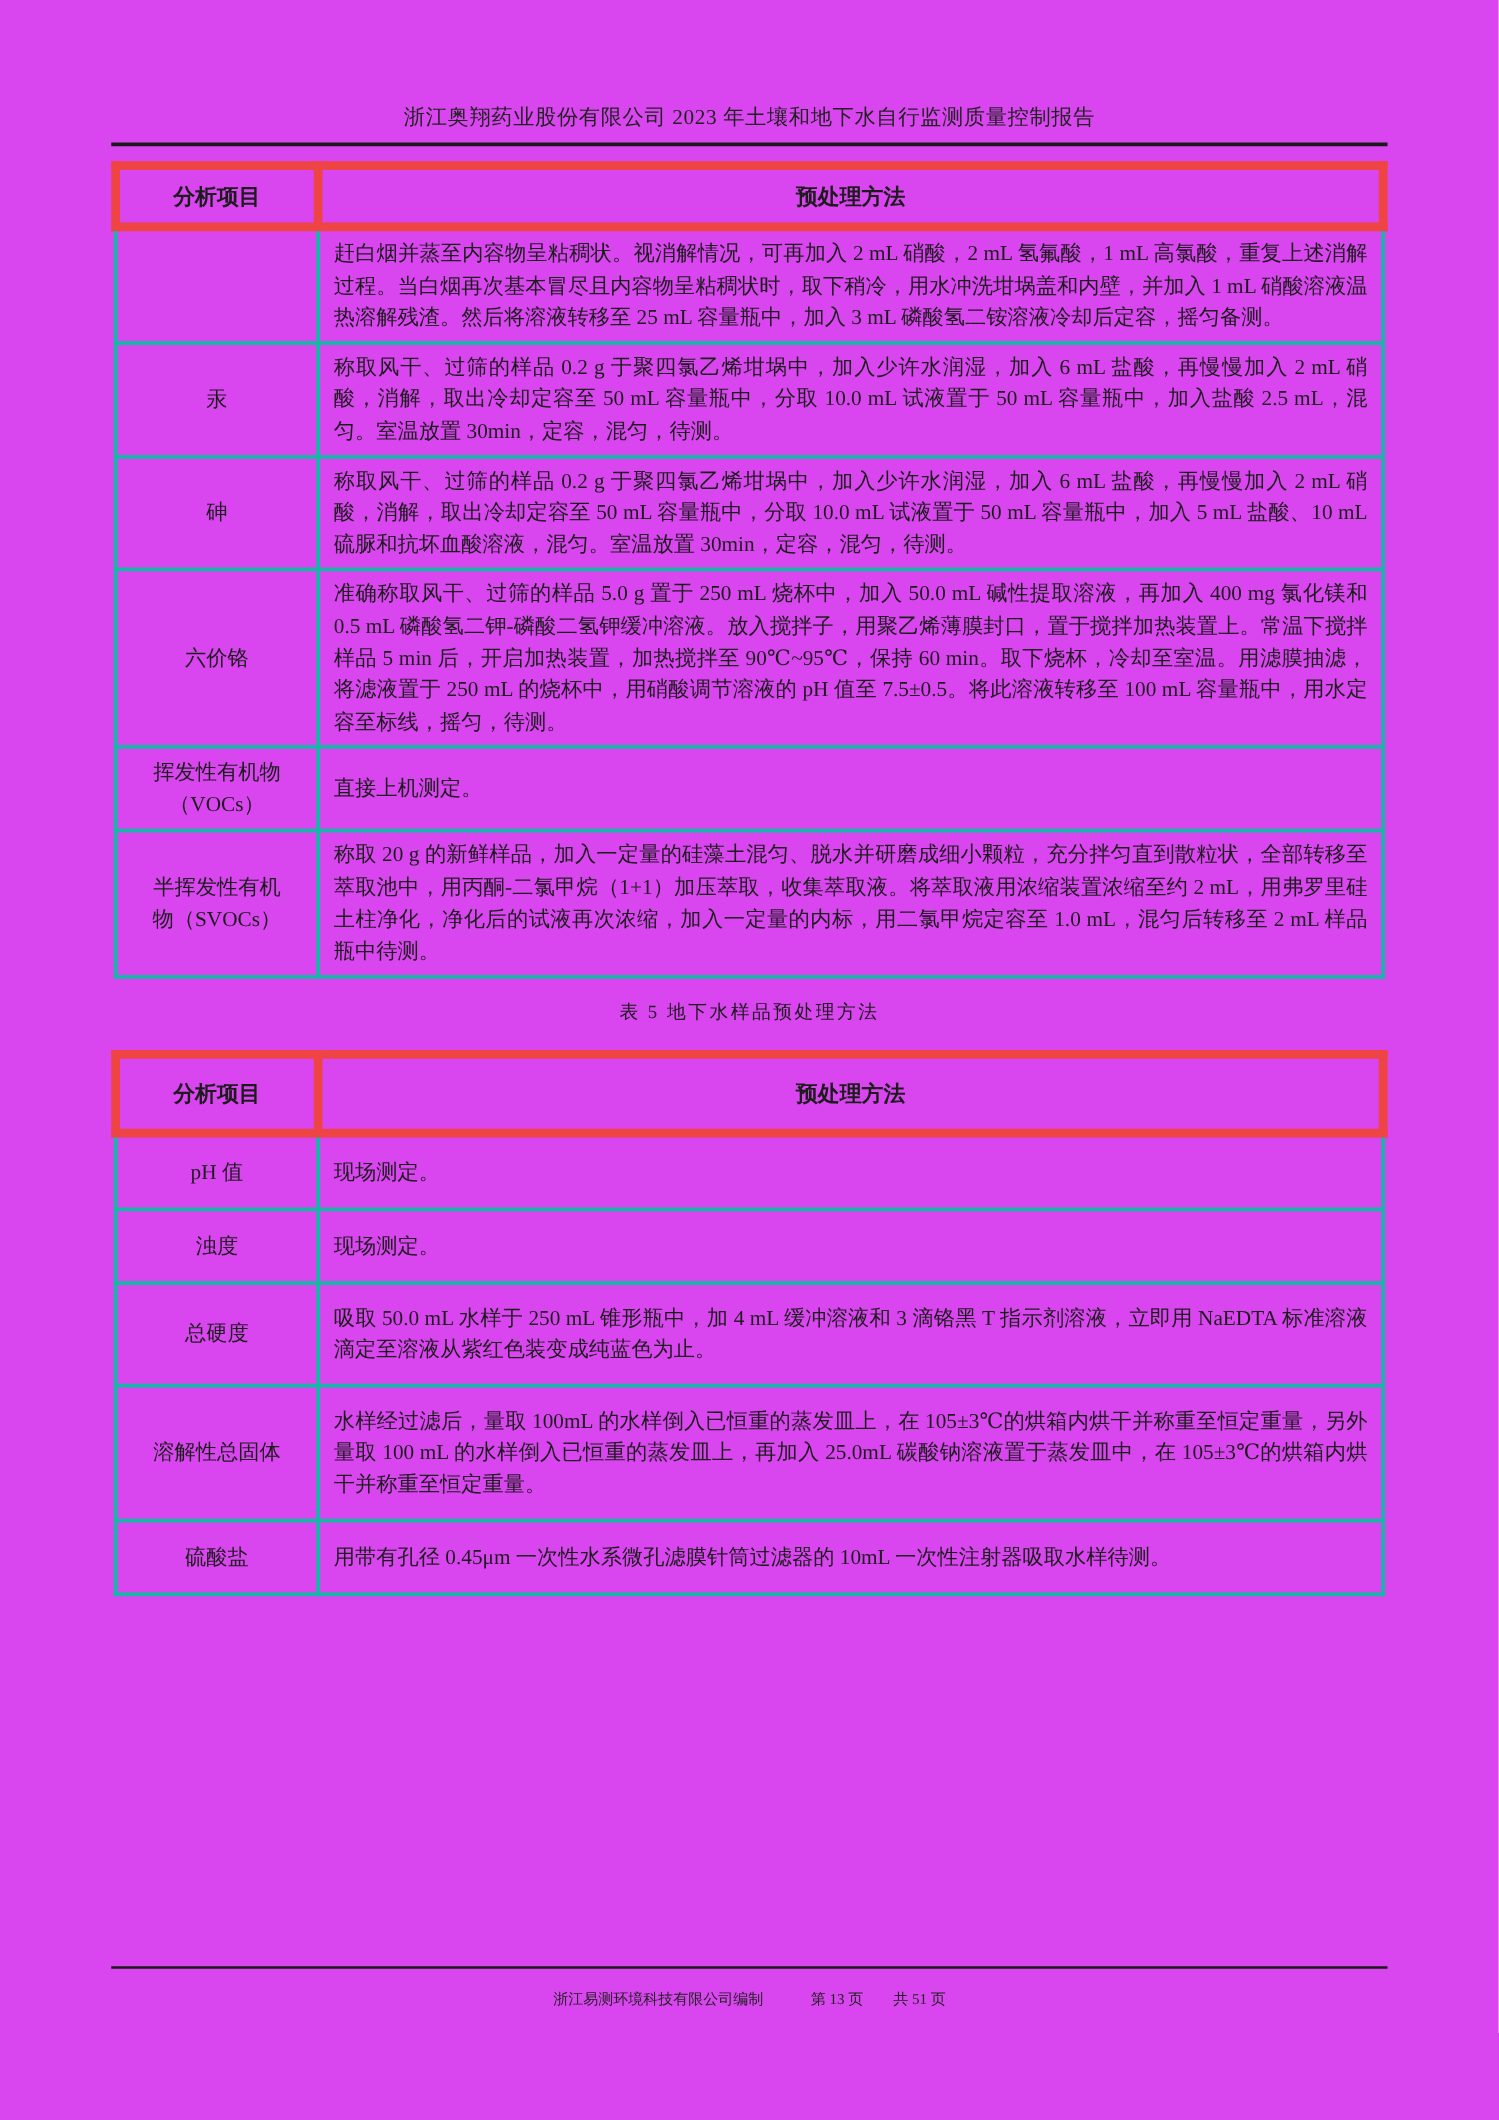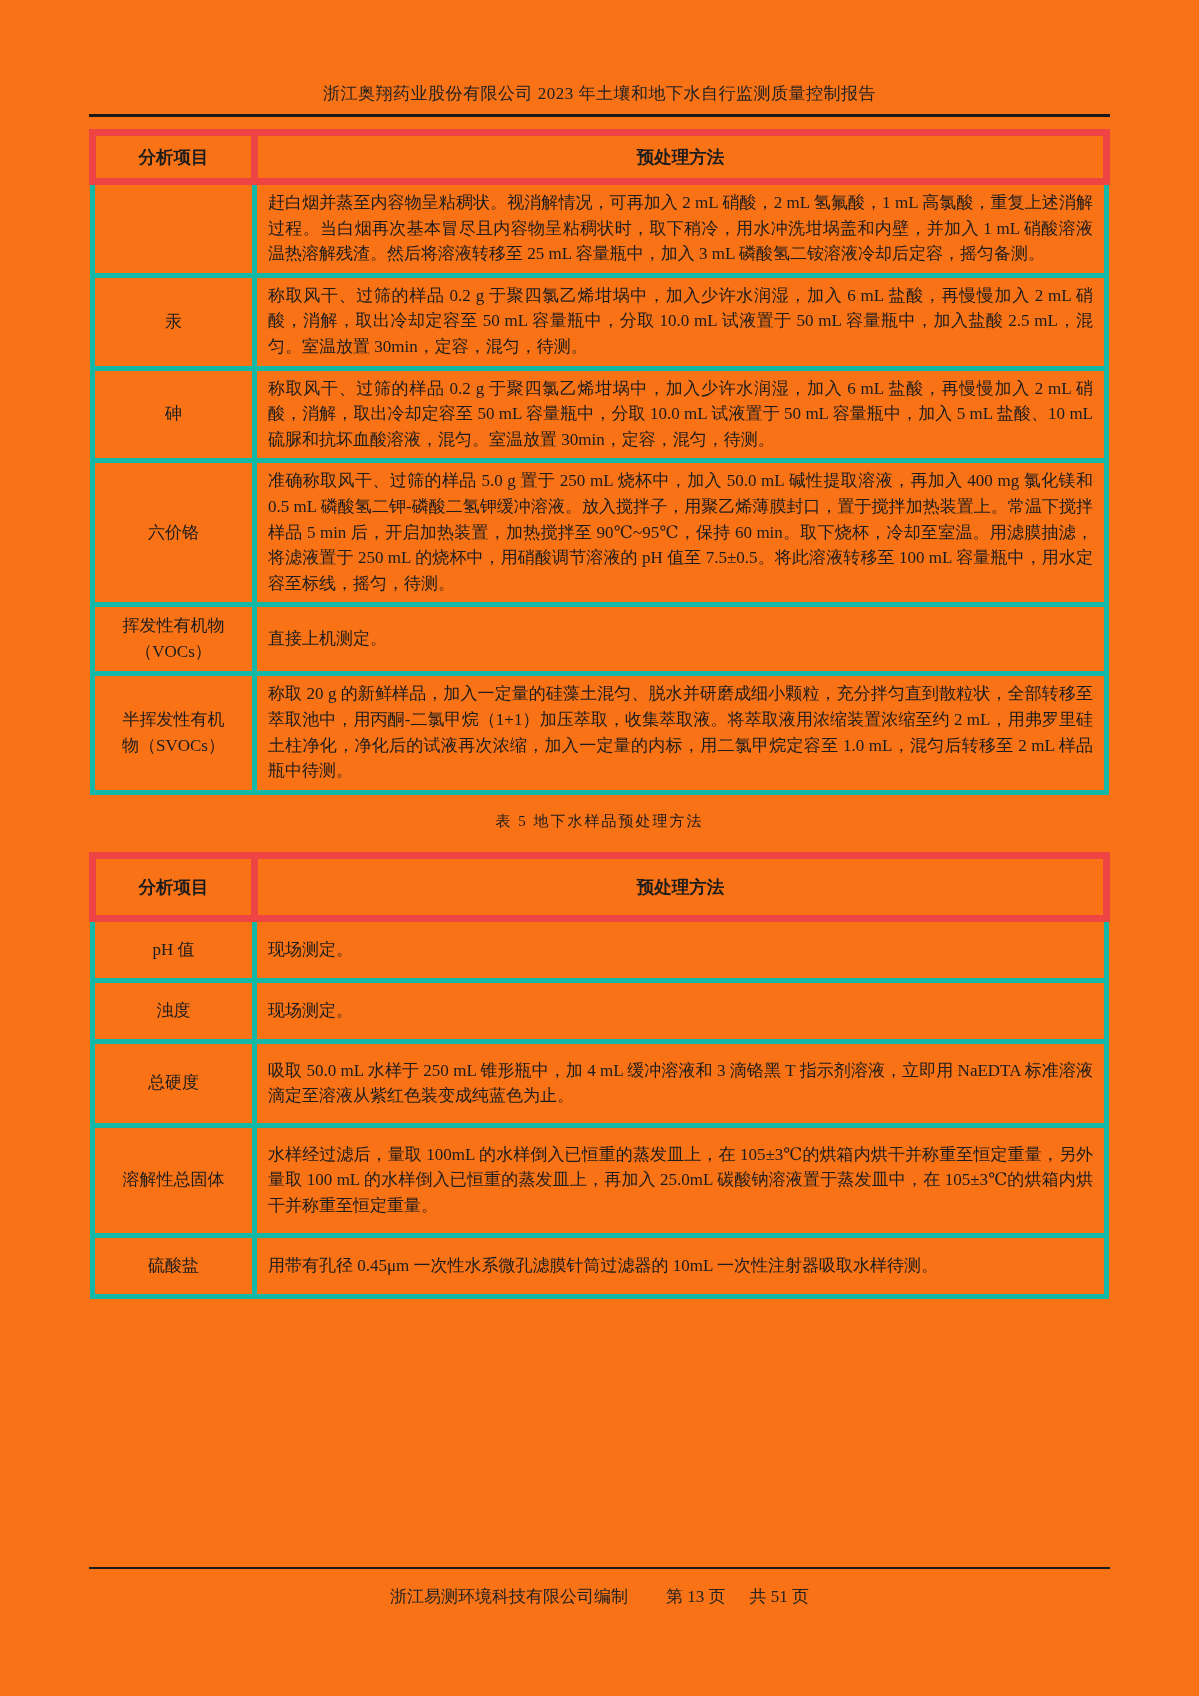--- a/index.html
+++ b/index.html
@@ -1,21 +1,21 @@
 <!DOCTYPE html>
 <html><head>
 <meta charset="utf-8">
 <style>
   html, body { margin: 0; padding: 0; background: #ffffff; }
   .page {
     position: relative;
     width: 1199px;
     height: 1696px;
     margin: 0 auto;
-    background: #f97316;
+    background: #d946ef;
     color: #1c1c1c;
     font-family: "Liberation Serif", "DejaVu Serif", serif;
     display: flex;
     flex-direction: column;
     overflow: hidden;
     box-sizing: border-box;
   }
   .content {
     width: 1021px;
     margin: 0 auto;
@@ -46,21 +46,21 @@
   table.doc-table col.c-item { width: 162px; }
   table.doc-table th {
     border: 7px solid #ef4444;
     font-weight: bold;
     font-size: 17.5px;
     text-align: center;
     padding: 9px 6px;
     font-family: "Liberation Sans", "DejaVu Sans", sans-serif;
   }
   table.doc-table td {
-    border: 5px solid #14b8a6;
+    border: 3px solid #14b8a6;
     vertical-align: middle;
   }
   table.doc-table { border: 2px solid #1a1a1a; }
   td.label-cell {
     text-align: center;
     padding: 6px 6px;
     line-height: 26px;
     white-space: pre-line;
   }
   td.method-cell {
@@ -83,21 +83,21 @@
     margin-top: auto;
     margin-bottom: 88px;
   }
   .footer-rule {
     border: 0;
     border-top: 2px solid #1a1a1a;
     margin: 0 0 16px 0;
   }
   .footer-line {
     text-align: center;
-    font-size: 17px;
+    font-size: 12px;
     color: #222;
   }
   .footer-line .gap-lg { display: inline-block; width: 38px; }
   .footer-line .gap-sm { display: inline-block; width: 24px; }
 </style>
 </head>
 <body>
 
 <div class="page">
   <div class="content">

